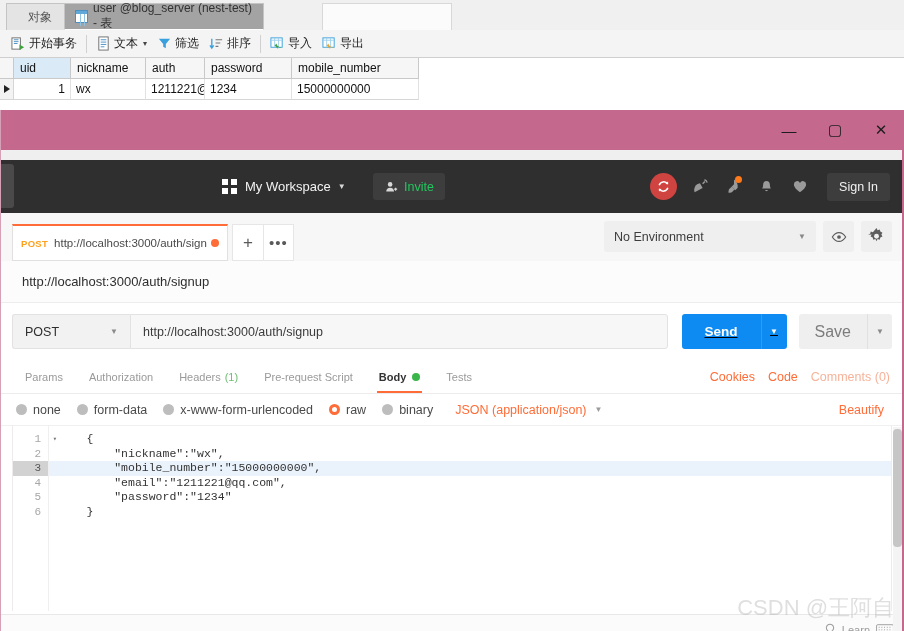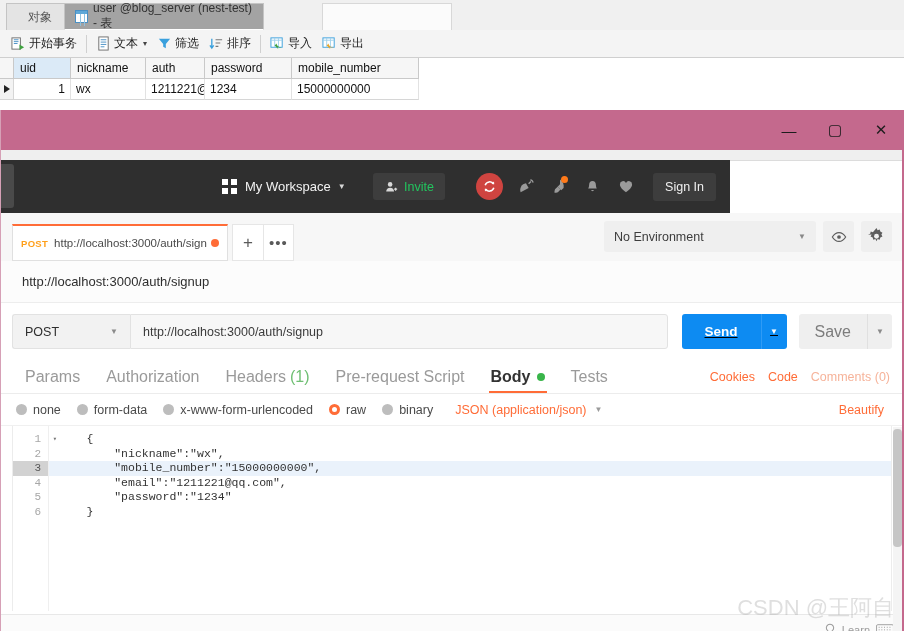--- a/index.html
+++ b/index.html
@@ -49,21 +49,21 @@
   .pink{position:absolute;left:0;top:110px;width:904px;height:40px;background:#c4698d;}
   .pink .wc{position:absolute;top:0;height:40px;width:46px;display:flex;align-items:center;justify-content:center;
     color:#1c1c1c;font-size:15px;}
   .wc-min{right:92px;}
   .wc-max{right:46px;}
   .wc-close{right:0;}
 
   .gap{position:absolute;left:0;top:150px;width:904px;height:10px;background:#efefef;border-bottom:1px solid #dcdcdc;}
 
   
-  .pm-head{position:absolute;left:0;top:160px;width:730px;height:53px;background:#2f2f2f;text-decoration:underline;}
+  .pm-head{position:absolute;left:0;top:160px;width:904px;height:53px;background:#2f2f2f;text-decoration:underline;}
   .pm-leftnub{position:absolute;left:0;top:4px;width:14px;height:44px;background:#4a4a4a;border-radius:0 3px 3px 0;}
   .ws{position:absolute;left:222px;top:13px;height:27px;display:flex;align-items:center;color:#f2f2f2;font-size:13px;}
   .ws-grid{width:15px;height:15px;margin-right:8px;display:grid;grid-template-columns:6px 6px;grid-template-rows:6px 6px;gap:3px;}
   .ws-grid i{background:#fff;display:block;}
   .caret{margin-left:7px;font-size:8px;color:#d7d7d7;}
   .invite{position:absolute;left:373px;top:13px;height:27px;padding:0 11px;background:#3d3d3d;border-radius:3px;
     display:flex;align-items:center;color:#22c55e;font-size:12.5px;}
   .hd-icons{position:absolute;right:14px;top:0;height:53px;display:flex;align-items:center;gap:14px;}
   .sync{width:27px;height:27px;border-radius:50%;background:#cf4440;display:flex;align-items:center;justify-content:center;}
   .hd-ic{width:19px;height:21px;display:flex;align-items:center;justify-content:center;position:relative;}
@@ -106,21 +106,21 @@
   .sendcar{width:25px;height:35px;background:#0d8bf2;color:#fff;border-radius:0 3px 3px 0;border-left:1px solid #2f9bf5;
     display:flex;align-items:center;justify-content:center;font-size:8px;}
   .savegrp{display:flex;margin-left:12px;}
   .savebtn{height:35px;padding:0 16px;background:#efefef;color:#7c7c7c;font-size:16px;
     display:flex;align-items:center;border-radius:3px 0 0 3px;}
   .savecar{width:24px;height:35px;background:#efefef;color:#8a8a8a;border-radius:0 3px 3px 0;border-left:1px solid #e0e0e0;
     display:flex;align-items:center;justify-content:center;font-size:8px;}
 
   .tabs2{position:absolute;left:0;top:147px;width:904px;height:34px;border-bottom:1px solid #ececec;
     display:flex;align-items:flex-start;padding-left:12px;box-sizing:border-box;}
-  .t2{height:33px;display:flex;align-items:center;padding:0 13px;font-size:16px;color:#9a9a9a;position:relative;}
+  .t2{height:33px;display:flex;align-items:center;padding:0 13px;font-size:11px;color:#9a9a9a;position:relative;}
   .t2.on{color:#333;font-weight:bold;}
   .t2.on:after{content:"";position:absolute;left:11px;right:11px;bottom:0;height:2px;background:#ff6c37;}
   .t2 .cnt{color:#6fbf73;margin-left:4px;}
   .t2 .gdot{width:8px;height:8px;border-radius:50%;background:#39b54a;margin-left:6px;}
   .rlinks{position:absolute;right:14px;top:0;height:33px;display:flex;align-items:center;gap:13px;font-size:12.5px;}
   .rl{color:#ff6c37;}
   .rl.mute{color:#f6b39a;}
 
   .bodytypes{position:absolute;left:0;top:181px;width:904px;height:32px;display:flex;align-items:center;
     padding-left:16px;box-sizing:border-box;font-size:12.5px;color:#4a4a4a;border-bottom:1px solid #f0f0f0;}

